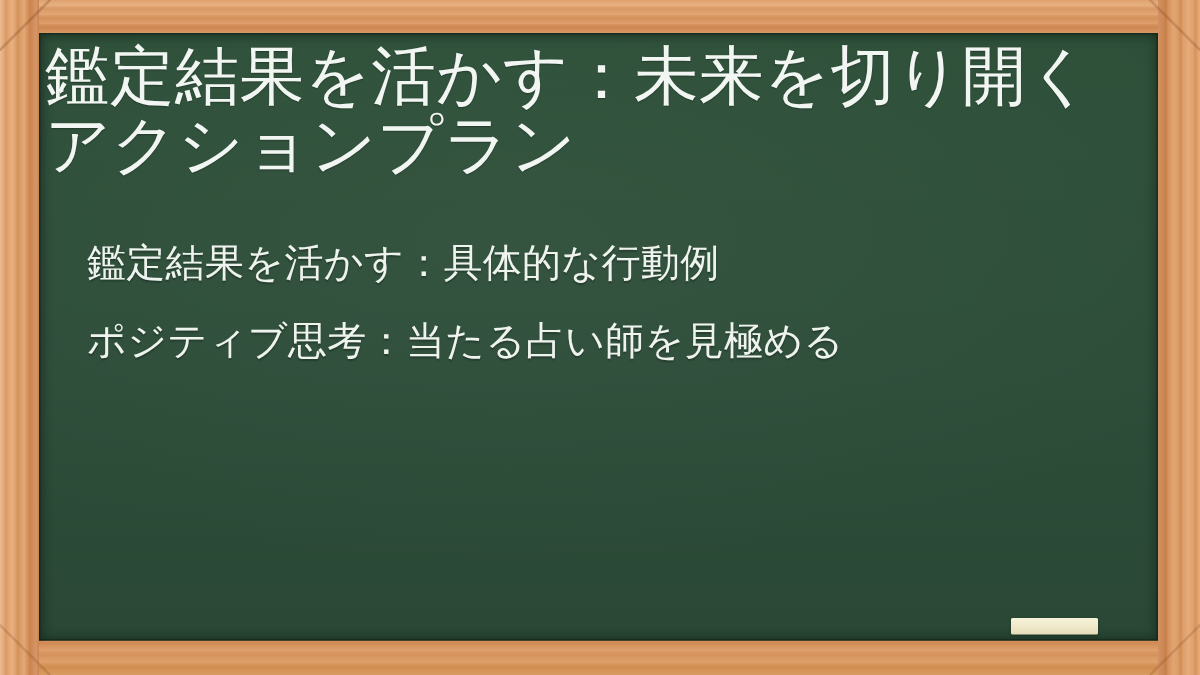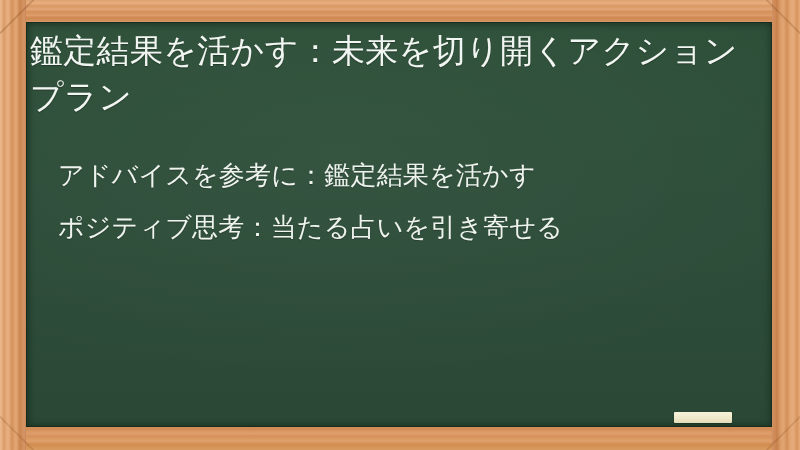--- a/index.html
+++ b/index.html
@@ -136,21 +136,21 @@
     padding: 0;
   }
 
   
   .title {
     position: absolute;
     left: 4px;
     top: 6px;
     width: 716px;
     color: #f2f6f2;
-    font-size: 33px;
+    font-size: 43px;
     line-height: 46px;
     font-weight: 400;
     letter-spacing: 0.3px;
     text-shadow: 0 1px 1px rgba(0,0,0,0.28);
     white-space: normal;
     word-break: break-word;
   }
 
   .body-list {
     position: absolute;
@@ -199,22 +199,22 @@
     <div class="miter bl"></div>
     <div class="miter br"></div>
   </div>
 
   <div class="board">
     <div class="board-inner">
 
       <div class="title">鑑定結果を活かす：未来を切り開くアクションプラン</div>
 
       <ul class="body-list">
-        <li>アドバイスを参考に：鑑定結果を活かす</li>
-        <li>ポジティブ思考：当たる占いを引き寄せる</li>
+        <li>鑑定結果を活かす：具体的な行動例</li>
+        <li>ポジティブ思考：当たる占い師を見極める</li>
       </ul>
 
       <div class="chalk"></div>
 
     </div>
   </div>
 
 </div>
 
 </body></html>

